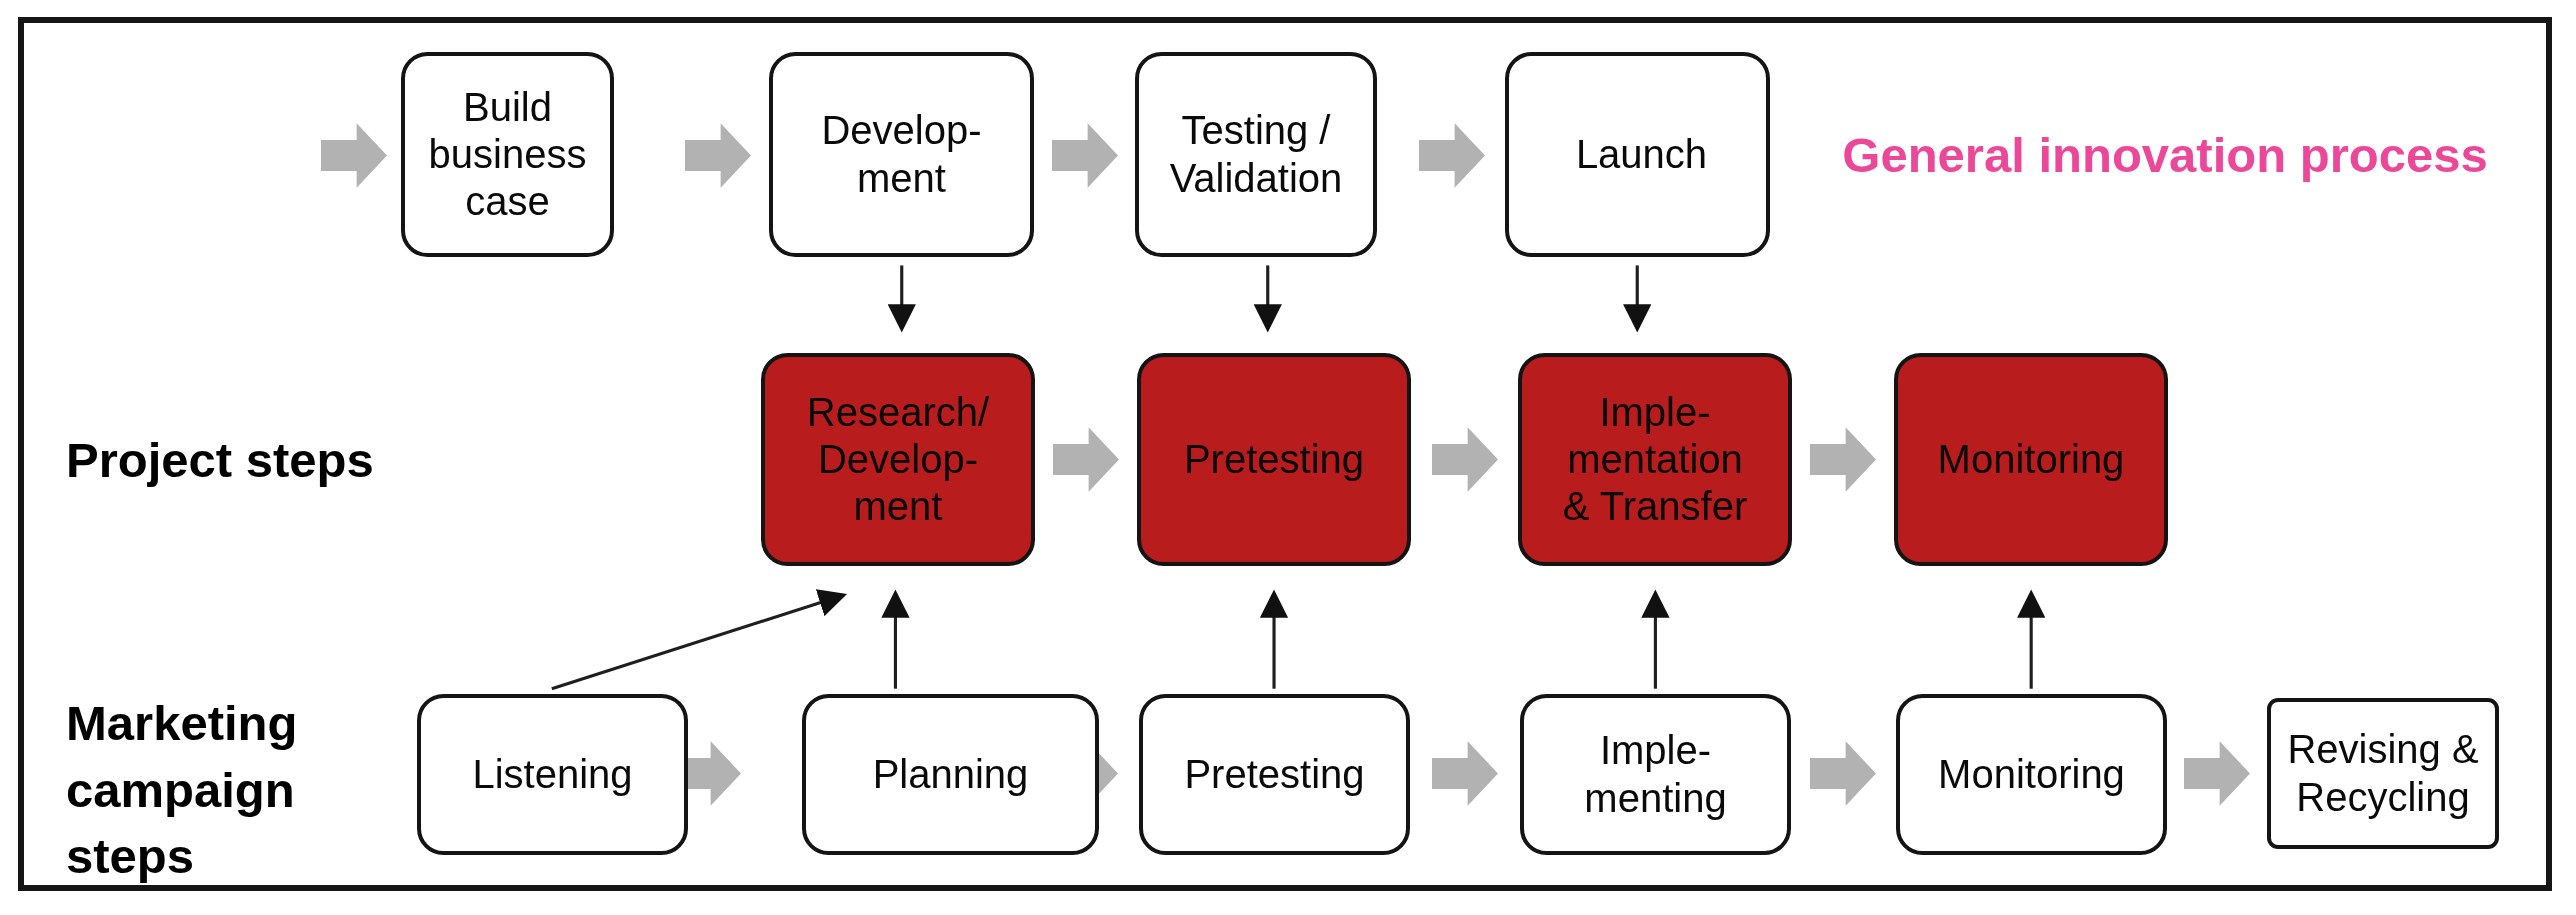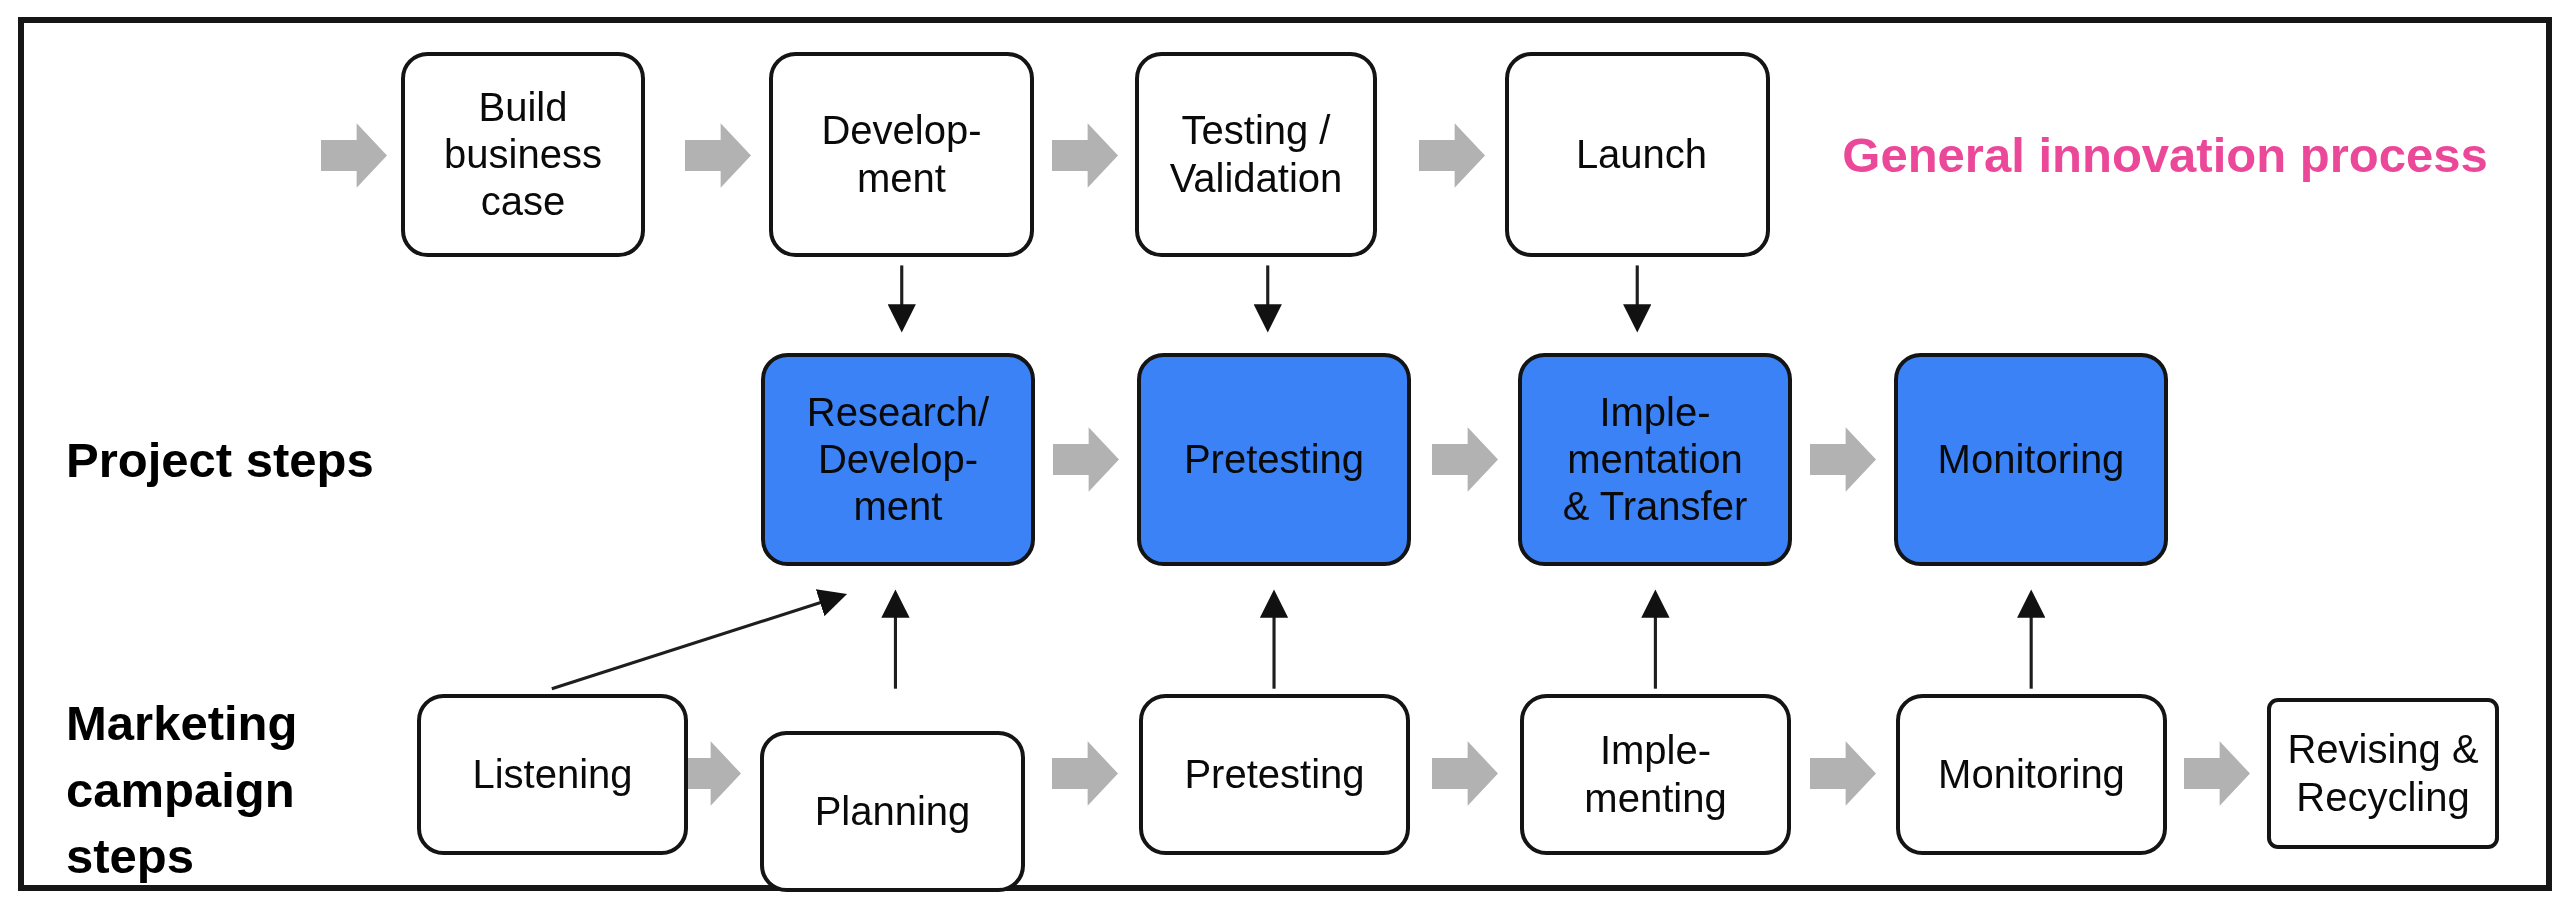--- a/index.html
+++ b/index.html
@@ -12,21 +12,21 @@
     position:absolute;left:18px;top:17px;width:2534px;height:874px;
     border:6.3px solid #161616;background:#ffffff;box-sizing:border-box;
   }
   .box{
     position:absolute;box-sizing:border-box;
     background:#ffffff;border:4.2px solid #141414;border-radius:26.5px;
     display:flex;align-items:center;justify-content:center;
     text-align:center;white-space:pre-line;
     font-size:40px;line-height:1.18;color:#0a0a0a;
   }
-  .box.gray{background:#3b82f6;}
+  .box.gray{background:#b91c1c;}
   .row-label{
     position:absolute;font-weight:bold;font-size:49px;color:#000;
     white-space:pre-line;
   }
   .row-label.flex-center{display:flex;align-items:center;}
   .title-label{
     position:absolute;font-weight:bold;font-size:49px;color:#ec4899;
     display:flex;align-items:center;justify-content:center;
   }
   .barrow{
@@ -67,21 +67,21 @@
   <div class="barrow" style="left:1053px;top:426px;"></div>
   <div class="barrow" style="left:1432px;top:426px;"></div>
   <div class="barrow" style="left:1810px;top:426px;"></div>
 
   <div class="barrow" style="left:675px;top:740px;"></div>
   <div class="barrow" style="left:1052px;top:740px;"></div>
   <div class="barrow" style="left:1432px;top:740px;"></div>
   <div class="barrow" style="left:1810px;top:740px;"></div>
   <div class="barrow" style="left:2184px;top:740px;"></div>
 
-  <div class="box" style="left:401px;top:52px;width:244px;height:205px;">
+  <div class="box" style="left:401px;top:52px;width:213px;height:205px;">
     <span>Build
 business
 case</span>
   </div>
   <div class="box" style="left:769px;top:52px;width:265px;height:205px;">
     <span>Develop-
 ment</span>
   </div>
   <div class="box" style="left:1135px;top:52px;width:242px;height:205px;">
     <span>Testing /
@@ -109,21 +109,21 @@
   <div class="box gray" style="left:1894px;top:353px;width:274px;height:213px;">
     <span>Monitoring</span>
   </div>
 
   <div class="row-label" style="left:66px;top:690px;width:293px;line-height:1.36;">Marketing
 campaign
 steps</div>
   <div class="box" style="left:386px;top:694px;width:271px;height:161px;margin-left:31px;">
     <span>Listening</span>
   </div>
-  <div class="box" style="left:760px;top:694px;width:265px;height:161px;margin-top:37px;">
+  <div class="box" style="left:802px;top:694px;width:297px;height:161px;">
     <span>Planning</span>
   </div>
   <div class="box" style="left:1139px;top:694px;width:271px;height:161px;">
     <span>Pretesting</span>
   </div>
   <div class="box" style="left:1520px;top:694px;width:271px;height:161px;">
     <span>Imple-
 menting</span>
   </div>
   <div class="box" style="left:1896px;top:694px;width:271px;height:161px;">

